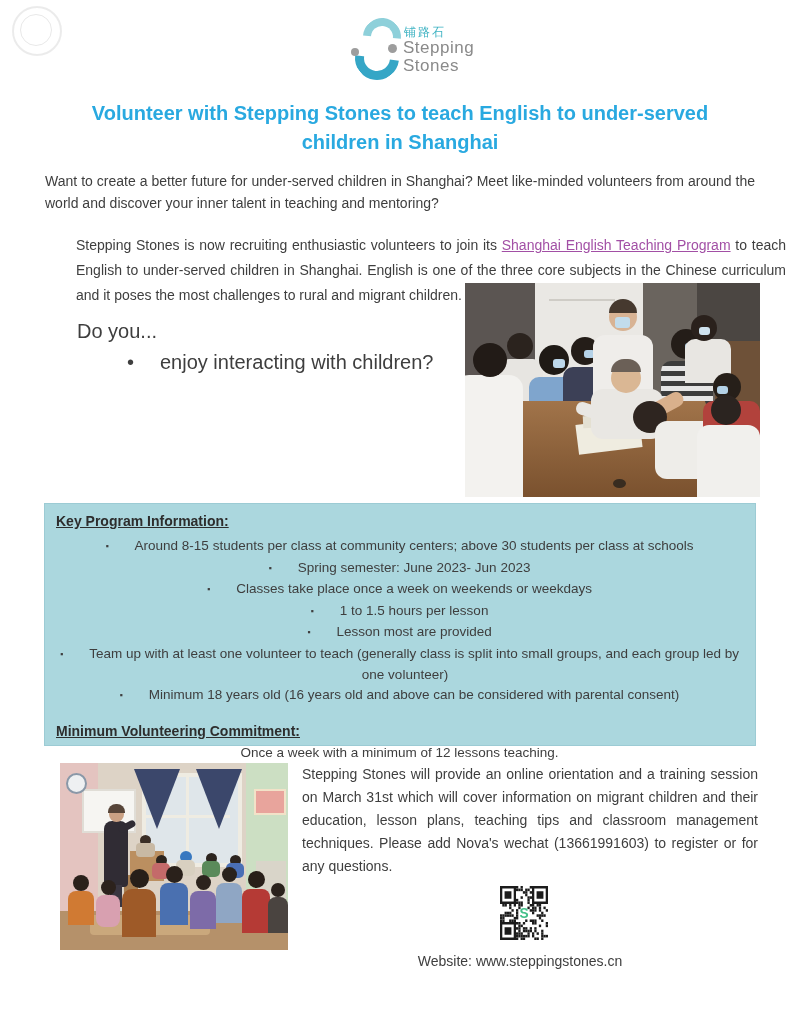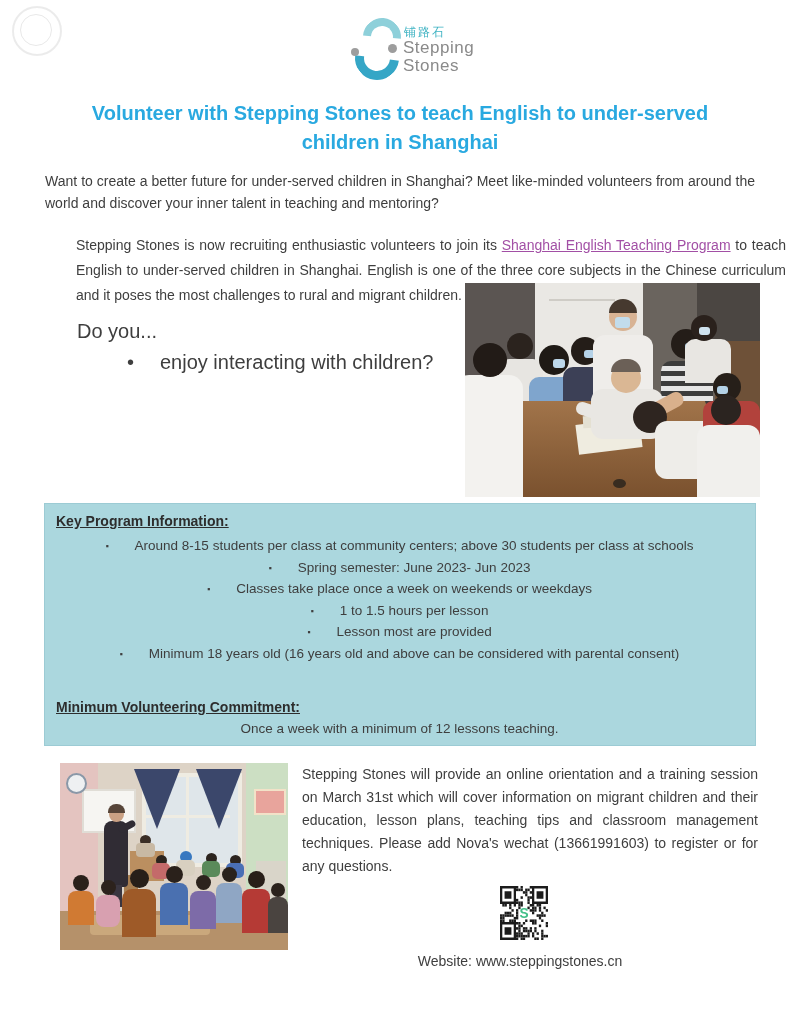--- a/index.html
+++ b/index.html
@@ -42,21 +42,21 @@
   .round-list li { position:relative; padding-left:83px; text-align:justify; line-height:22px; }
   .round-list li::before { content:"\2022"; position:absolute; left:50px; }
   .closing { margin:14px 0 0 0; text-align:justify; line-height:22px; }
 
   .infobox { position:absolute; left:44px; top:503px; width:712px; height:243px; box-sizing:border-box;
              background:#abd7de; border:1px solid #9ccbd4; padding:9px 12px 8px 11px; font-size:13.5px; }
   .infobox h2 { margin:0; font-size:14px; font-weight:700; color:#2d2d2d; text-decoration:underline; }
   .sq-list { margin:7px 0 0 0; padding:0; list-style:none;text-align:center; }
   .sq-list li { padding-left:11px; text-indent:-11px; line-height:19.5px; }
   .sq-list li::before { content:"\25AA"; font-size:9px; margin-right:26px; position:relative; top:-1px; }
-  .infobox .sub { margin-top:34px; }
+  .infobox .sub { margin-top:17px; }
   .infobox .commit { margin:4px 0 0 0; line-height:19.5px;text-align:center; }
 
   .photo { position:absolute; overflow:hidden; }
   .photo1 { left:465px; top:283px; width:295px; height:214px; background:#6a645e; }
   .photo2 { left:60px; top:763px; width:228px; height:187px; background:#ddd3c6; }
 
   .p3 { position:absolute; left:302px; top:763px; width:456px; line-height:23px; }
 
   .qr { position:absolute; left:500px; top:886px; }
   .website { position:absolute; left:380px; top:953px; width:280px; margin:0; text-align:center; font-size:14px; color:#3e3e3e; }
@@ -137,20 +137,21 @@
   </div>
 
   <section class="infobox">
     <h2>Key Program Information:</h2>
     <ul class="sq-list">
       <li>Around 8-15 students per class at community centers; above 30 students per class at schools</li>
       <li>Spring semester: June 2023- Jun 2023</li>
       <li>Classes take place once a week on weekends or weekdays</li>
       <li>1 to 1.5 hours per lesson</li>
       <li>Lesson most are provided</li>
+      <li>Team up with at least one volunteer to teach (generally class is split into small groups, and each group led by one volunteer)</li>
       <li>Minimum 18 years old (16 years old and above can be considered with parental consent)</li>
     </ul>
     <h2 class="sub">Minimum Volunteering Commitment:</h2>
     <p class="commit">Once a week with a minimum of 12 lessons teaching.</p>
   </section>
 
   <div class="photo photo2">
     <i class="el" style="left:0;top:0;width:38px;height:148px;background:#e4c4c0"></i>
     <i class="el" style="left:186px;top:0;width:42px;height:148px;background:#ccdfc3"></i>
     <i class="el" style="left:0;top:148px;width:228px;height:39px;background:#b5916a"></i>

